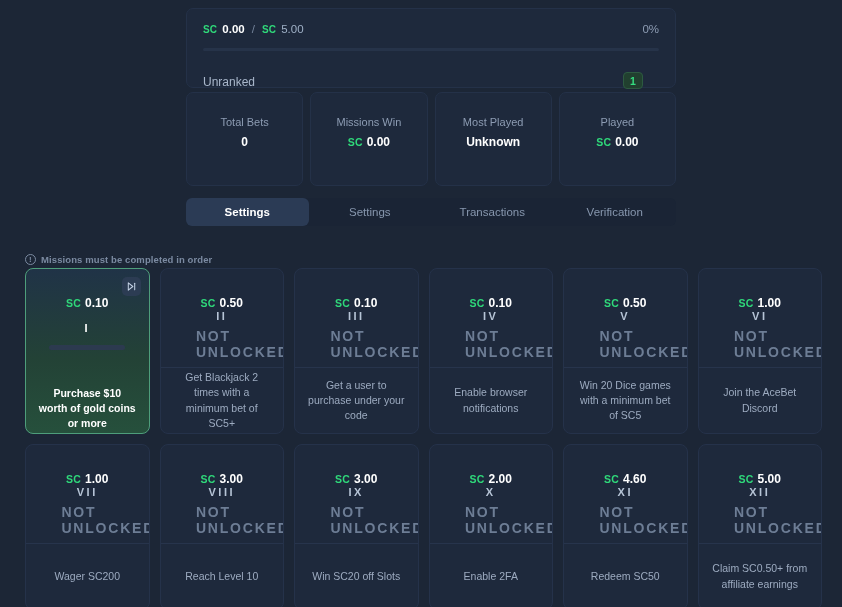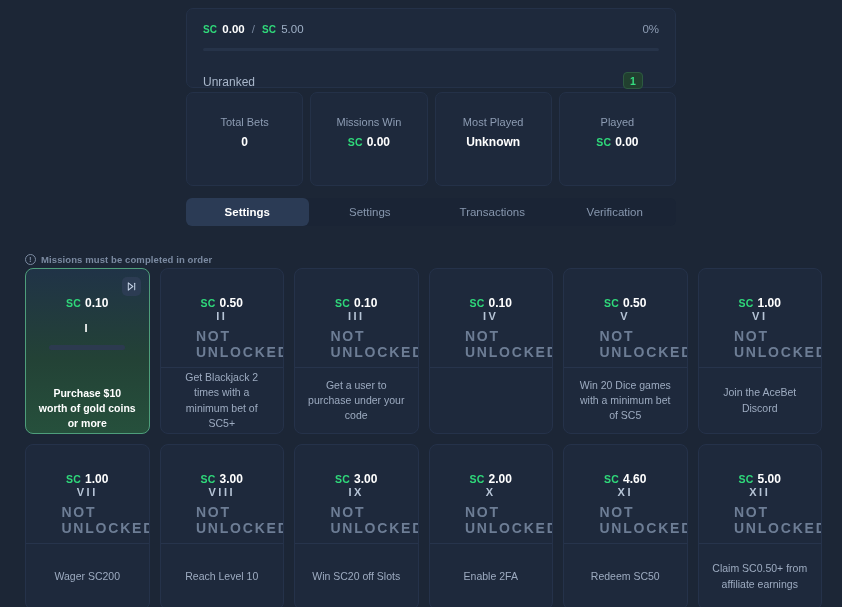--- a/index.html
+++ b/index.html
@@ -392,20 +392,21 @@
     <div class="mcard">
       <div class="mcard-top">
         <div class="amount">
           <span class="sc-tag">SC</span>
           <span>0.10</span>
         </div>
         <div class="numeral">IV</div>
         <div class="locked">NOT UNLOCKED</div>
       </div>
       <div class="mcard-divider"></div>
+      <div class="mcard-desc">Enable browser notifications</div>
     </div>
 
     <div class="mcard">
       <div class="mcard-top">
         <div class="amount">
           <span class="sc-tag">SC</span>
           <span>0.50</span>
         </div>
         <div class="numeral">V</div>
         <div class="locked">NOT UNLOCKED</div>

